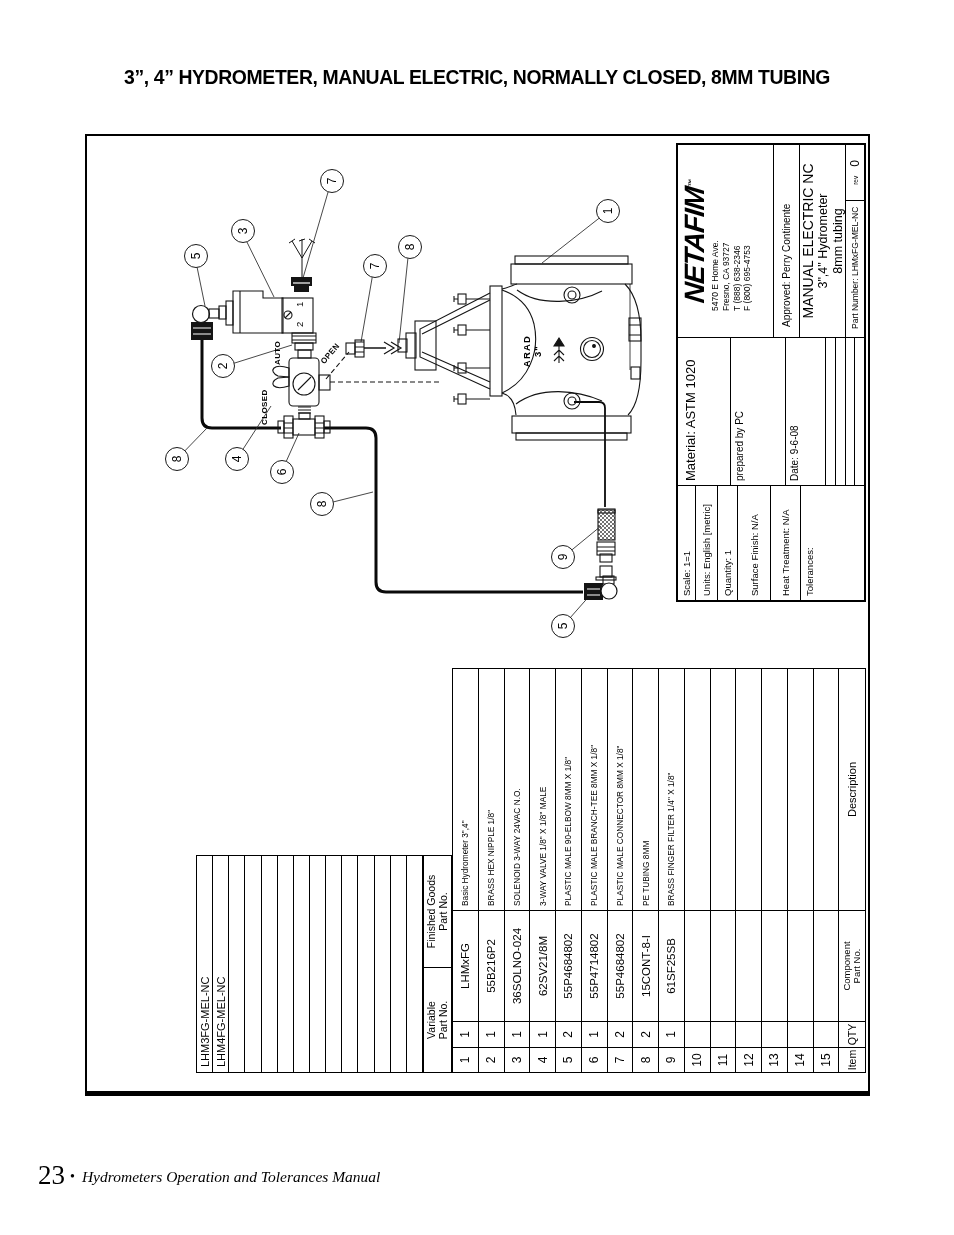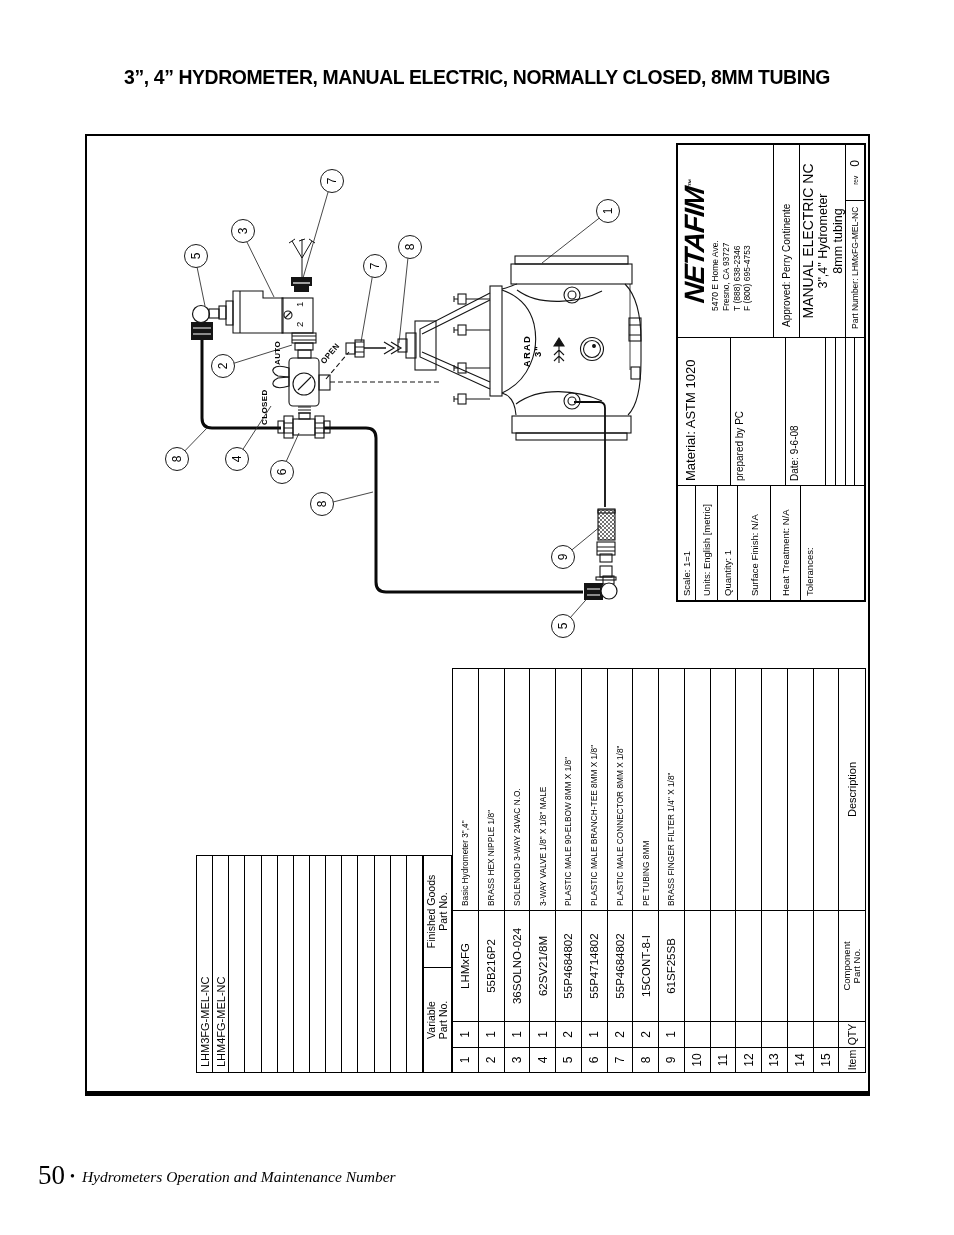--- a/index.html
+++ b/index.html
@@ -432,14 +432,14 @@
             <span class="rv">0</span>
           </div>
         </div>
       </div>
     </div>
 
   </div>
 </div>
 
 <div class="footer">
-  <span class="num">50</span><span class="dot">•</span><span class="man">Hydrometers Operation and Maintenance Number</span>
+  <span class="num">23</span><span class="dot">•</span><span class="man">Hydrometers Operation and Tolerances Manual</span>
 </div>
 
 </body></html>

